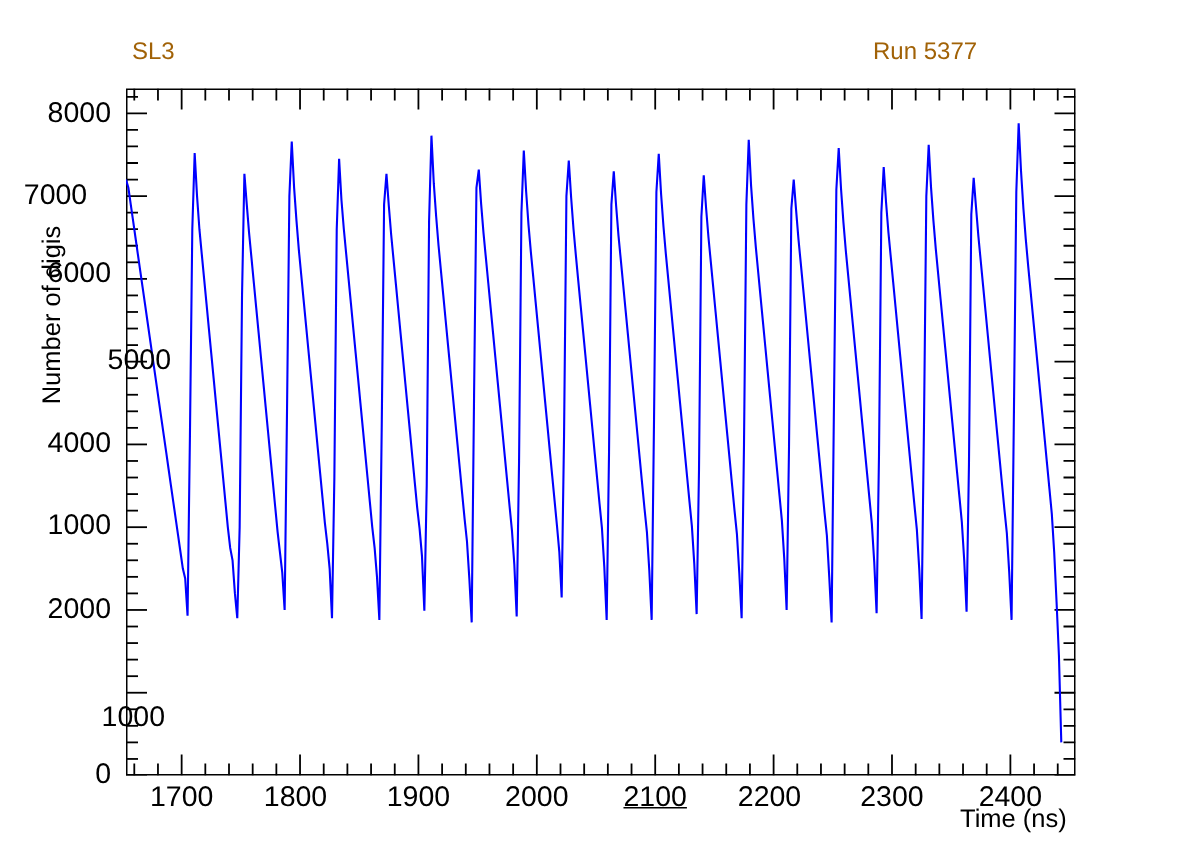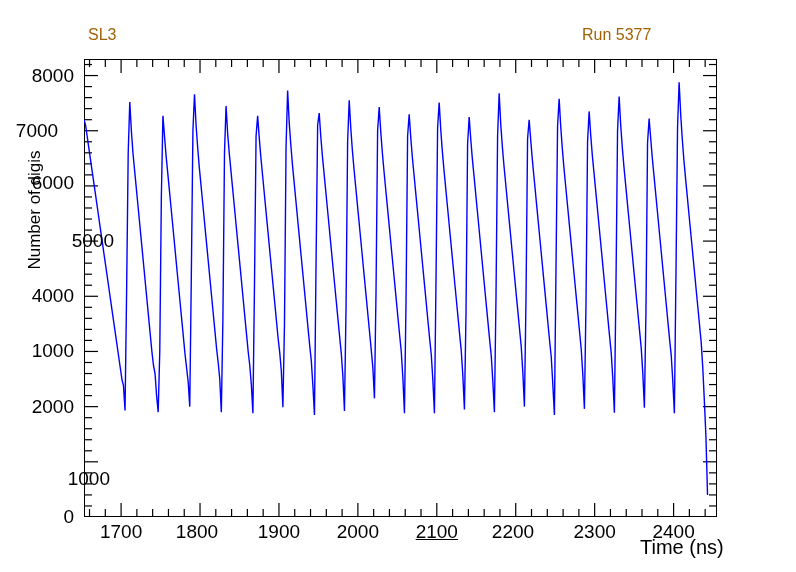--- a/index.html
+++ b/index.html
@@ -8,21 +8,21 @@
   #root{position:relative;width:796px;height:572px;}
 
   .ttl{position:absolute;font-size:16px;color:#a16207;white-space:nowrap;}
   #sl3{left:88px;top:26px;}
   #ttrig{left:232px;top:26px;}
   #run{left:582px;top:26px;}
 
   #ylab{position:absolute;left:-60px;top:200px;width:190px;
         transform:rotate(-90deg);transform-origin:50% 50%;
         font-size:17px;text-align:center;white-space:nowrap;}
-  #xlab{position:absolute;left:640px;top:536px;font-size:20px;white-space:nowrap;}
+  #xlab{position:absolute;left:640px;top:536px;font-size:17px;white-space:nowrap;}
 
   #frame{position:absolute;left:84px;top:59px;width:633px;height:458px;
          border:1.6px solid #000;box-sizing:border-box;background:#fff;}
   #svgwrap{position:absolute;left:84px;top:59px;width:633px;height:458px;}
   svg{display:block;}
 
   .ytk{position:absolute;right:0;font-size:19px;text-align:right;
        white-space:nowrap;transform:translateY(-50%);width:74px;}
   .xtk{position:absolute;font-size:19px;text-align:center;white-space:nowrap;
        transform:translateX(-50%);top:521px;}

